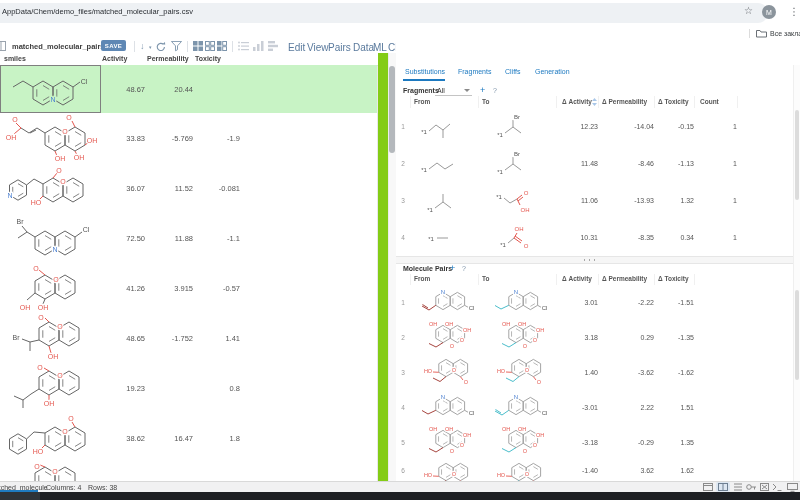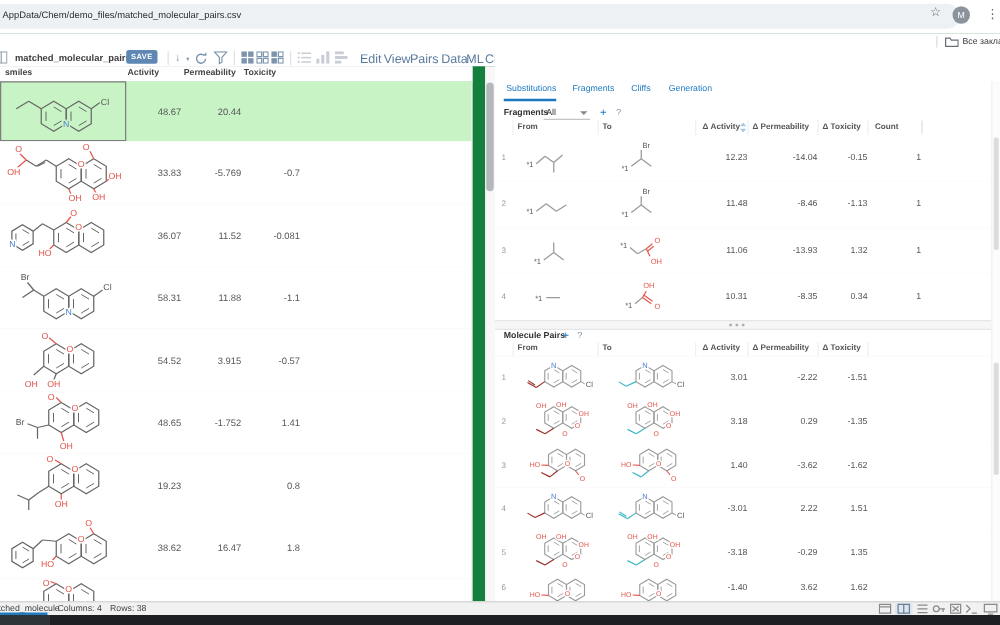--- a/index.html
+++ b/index.html
@@ -1,16 +1,16 @@
 <!DOCTYPE html>
 <html><head>
 <meta charset="utf-8">
 <style>
   html,body{margin:0;padding:0;background:#fff}
-  #stage{position:relative;width:800px;height:500px;overflow:hidden;background:#15803d;
+  #stage{position:relative;width:800px;height:500px;overflow:hidden;background:#84cc16;
          font-family:"Liberation Sans",sans-serif;color:#333;-webkit-font-smoothing:antialiased}
   .abs{position:absolute}
   
   #browser{left:0;top:0;width:800px;height:27px;background:#fff}
   #urlpill{left:-20px;top:3px;width:788px;height:20px;background:#eef1f4;border-radius:11px}
   #urltext{left:2px;top:7px;font-size:7.5px;color:#2a2e33;white-space:nowrap}
   #star{left:744px;top:6px;font-size:10px;color:#5f6368;line-height:10px}
   #avatar{left:762px;top:5px;width:14px;height:14px;border-radius:50%;background:#8b949c;
           color:#fff;font-size:7px;display:flex;align-items:center;justify-content:center}
   #dots3{left:789px;top:5px;font-size:10px;color:#5f6368;line-height:14px}
@@ -230,21 +230,21 @@
               <text x="62" y="19" fill="#e4564e" font-size="7" text-anchor="middle" dominant-baseline="middle" paint-order="stroke" stroke="#fff" stroke-width="2.4" font-family="&quot;Liberation Sans&quot;,sans-serif">O</text>
               <text x="66" y="5" fill="#e4564e" font-size="7" text-anchor="middle" dominant-baseline="middle" paint-order="stroke" stroke="#fff" stroke-width="2.4" font-family="&quot;Liberation Sans&quot;,sans-serif">O</text>
               <text x="89" y="28" fill="#e4564e" font-size="7" text-anchor="middle" dominant-baseline="middle" paint-order="stroke" stroke="#fff" stroke-width="2.4" font-family="&quot;Liberation Sans&quot;,sans-serif">OH</text>
               <text x="76" y="45" fill="#e4564e" font-size="7" text-anchor="middle" dominant-baseline="middle" paint-order="stroke" stroke="#fff" stroke-width="2.4" font-family="&quot;Liberation Sans&quot;,sans-serif">OH</text>
               <text x="57" y="46" fill="#e4564e" font-size="7" text-anchor="middle" dominant-baseline="middle" paint-order="stroke" stroke="#fff" stroke-width="2.4" font-family="&quot;Liberation Sans&quot;,sans-serif">OH</text>
             </svg>
           </div>
         </div>
       <div class="cell c1">33.83</div>
       <div class="cell c2">-5.769</div>
-      <div class="cell c3">-0.7</div>
+      <div class="cell c3">-1.9</div>
     </div>
     <div class="grow" style="top:110px;height:50px">
       <div class="cell c0">
           <div class="molwrap">
             <svg viewBox="0 0 95 50" width="95" height="50">
               <polygon points="15,16.8 23.5,21.9 23.5,32.1 15,37.2 6.5,32.1 6.5,21.9" fill="none" stroke="#666" stroke-width="1"></polygon>
               <line x1="15" y1="20.676000000000002" x2="20.27" y2="23.838" stroke="#666" stroke-width="0.8"></line>
               <line x1="20.27" y1="30.162" x2="15" y2="33.324" stroke="#666" stroke-width="0.8"></line>
               <line x1="9.73" y1="30.162" x2="9.73" y2="23.838" stroke="#666" stroke-width="0.8"></line>
               <polygon points="50,15 60,21 60,33 50,39 40,33 40,21" fill="none" stroke="#666" stroke-width="1"></polygon>
@@ -285,21 +285,21 @@
               <line x1="32" y1="24" x2="24" y2="19" stroke="#666" stroke-width="1"></line>
               <line x1="24" y1="19" x2="19" y2="13" stroke="#666" stroke-width="1"></line>
               <line x1="24" y1="19" x2="15" y2="25" stroke="#666" stroke-width="1"></line>
               <line x1="72" y1="24" x2="79" y2="19" stroke="#666" stroke-width="1"></line>
               <text x="17" y="9" fill="#555" font-size="7" text-anchor="middle" dominant-baseline="middle" paint-order="stroke" stroke="#fff" stroke-width="2.4" font-family="&quot;Liberation Sans&quot;,sans-serif">Br</text>
               <text x="83" y="17" fill="#555" font-size="7" text-anchor="middle" dominant-baseline="middle" paint-order="stroke" stroke="#fff" stroke-width="2.4" font-family="&quot;Liberation Sans&quot;,sans-serif">Cl</text>
               <text x="52" y="37" fill="#4a7fd0" font-size="7" text-anchor="middle" dominant-baseline="middle" paint-order="stroke" stroke="#fff" stroke-width="2.4" font-family="&quot;Liberation Sans&quot;,sans-serif">N</text>
             </svg>
           </div>
         </div>
-      <div class="cell c1">58.31</div>
+      <div class="cell c1">72.50</div>
       <div class="cell c2">11.88</div>
       <div class="cell c3">-1.1</div>
     </div>
     <div class="grow" style="top:210px;height:50px">
       <div class="cell c0">
           <div class="molwrap">
             <svg viewBox="0 0 95 50" width="95" height="50">
               <polygon points="42,12 52,18 52,30 42,36 32,30 32,18" fill="none" stroke="#666" stroke-width="1"></polygon>
               <line x1="42" y1="16.560000000000002" x2="48.2" y2="20.28" stroke="#666" stroke-width="0.8"></line>
               <line x1="48.2" y1="27.72" x2="42" y2="31.439999999999998" stroke="#666" stroke-width="0.8"></line>
@@ -311,21 +311,21 @@
               <line x1="42" y1="12" x2="36" y2="7" stroke="#e4564e" stroke-width="1"></line>
               <line x1="32" y1="30" x2="24" y2="37" stroke="#666" stroke-width="1"></line>
               <line x1="42" y1="36" x2="40" y2="41" stroke="#666" stroke-width="1"></line>
               <text x="33" y="6" fill="#e4564e" font-size="7" text-anchor="middle" dominant-baseline="middle" paint-order="stroke" stroke="#fff" stroke-width="2.4" font-family="&quot;Liberation Sans&quot;,sans-serif">O</text>
               <text x="53" y="17" fill="#e4564e" font-size="7" text-anchor="middle" dominant-baseline="middle" paint-order="stroke" stroke="#fff" stroke-width="2.4" font-family="&quot;Liberation Sans&quot;,sans-serif">O</text>
               <text x="22" y="45" fill="#e4564e" font-size="7" text-anchor="middle" dominant-baseline="middle" paint-order="stroke" stroke="#fff" stroke-width="2.4" font-family="&quot;Liberation Sans&quot;,sans-serif">OH</text>
               <text x="40" y="45" fill="#e4564e" font-size="7" text-anchor="middle" dominant-baseline="middle" paint-order="stroke" stroke="#fff" stroke-width="2.4" font-family="&quot;Liberation Sans&quot;,sans-serif">OH</text>
             </svg>
           </div>
         </div>
-      <div class="cell c1">54.52</div>
+      <div class="cell c1">41.26</div>
       <div class="cell c2">3.915</div>
       <div class="cell c3">-0.57</div>
     </div>
     <div class="grow" style="top:260px;height:50px">
       <div class="cell c0">
           <div class="molwrap">
             <svg viewBox="0 0 95 50" width="95" height="50">
               <polygon points="46,9 56,15 56,27 46,33 36,27 36,15" fill="none" stroke="#666" stroke-width="1"></polygon>
               <line x1="46" y1="13.56" x2="52.2" y2="17.28" stroke="#666" stroke-width="0.8"></line>
               <line x1="52.2" y1="24.72" x2="46" y2="28.439999999999998" stroke="#666" stroke-width="0.8"></line>

